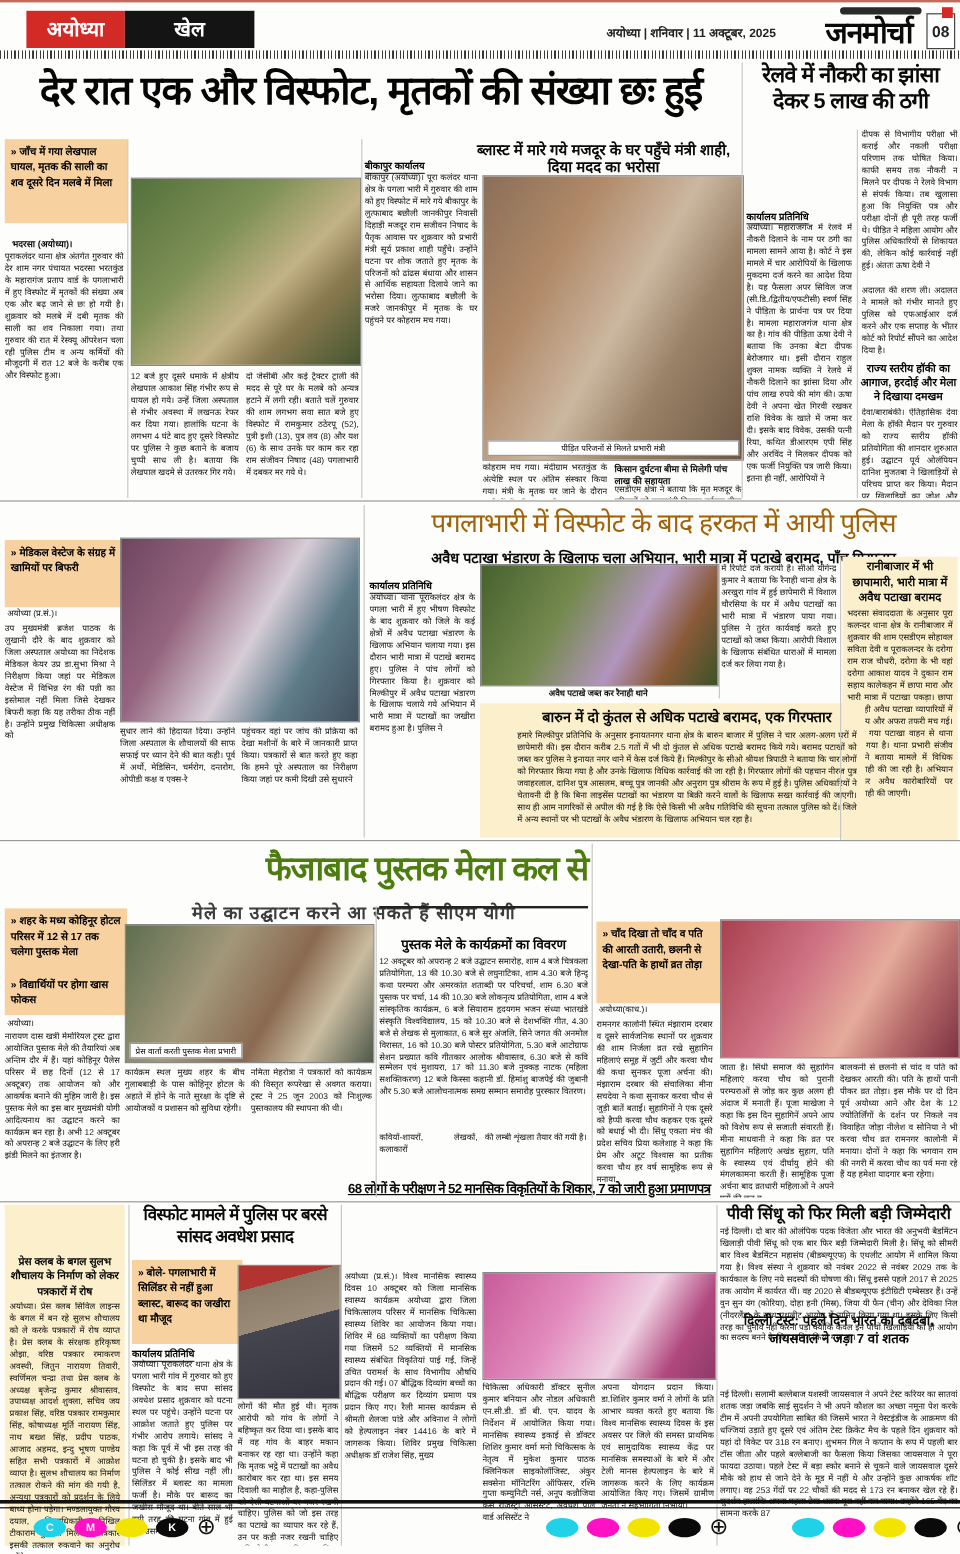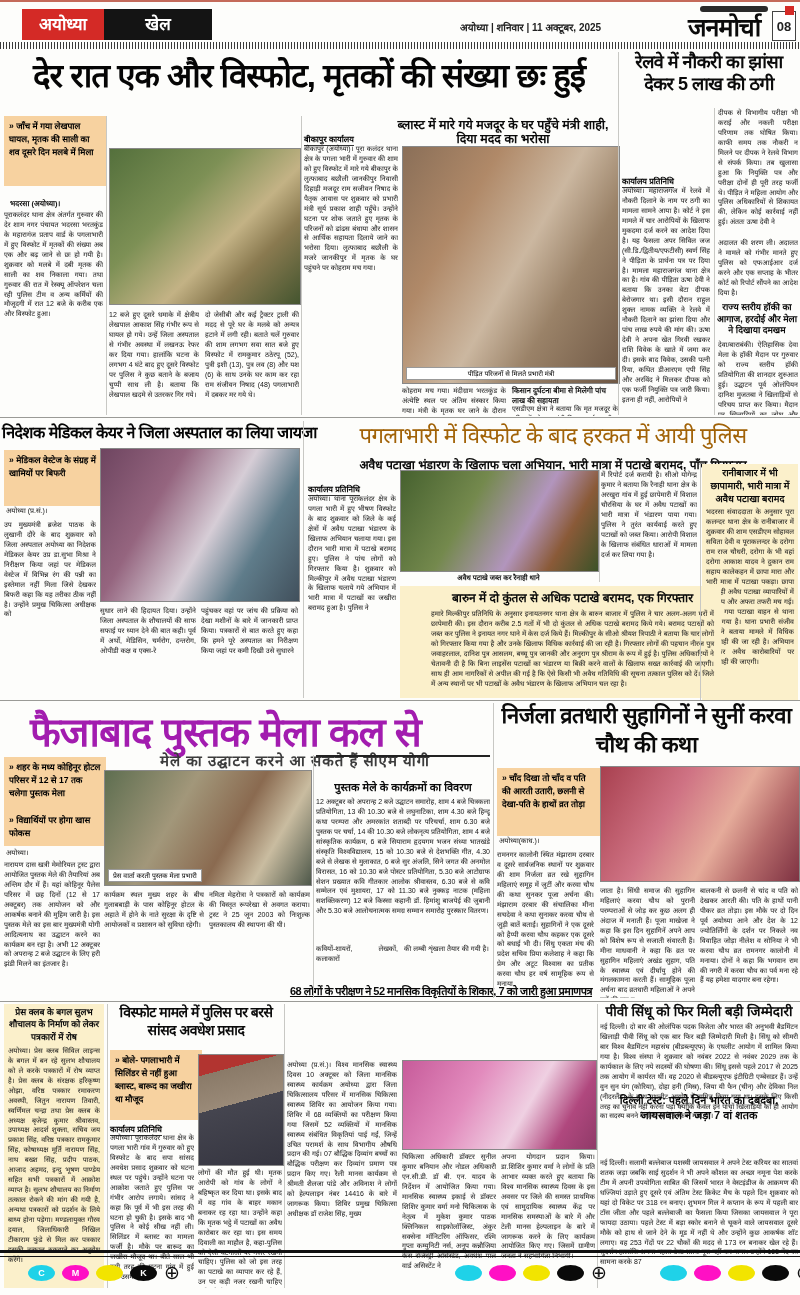--- a/index.html
+++ b/index.html
@@ -32,21 +32,21 @@
 
   <div class="abs" style="left:0;top:0;width:800px;height:2px;background:#c46a5a;"></div>
 
   <div class="abs" style="left: 22px; top: 9px; width: 82px; height: 31px; color: rgb(255, 255, 255); font-weight: 800; font-size: 17px; text-align: center; line-height: 31px; background: rgb(212, 42, 38);">
     <span>अयोध्या</span>
   </div>
   <div class="abs" style="left: 104px; top: 9px; width: 108px; height: 31px; color: rgb(255, 255, 255); font-weight: 800; font-size: 17px; text-align: center; line-height: 31px; background: rgb(20, 20, 20);">
     <span>खेल</span>
   </div>
 
-  <div class="abs nowrap" style="left:460px;top:20px;width:232px;text-align:left;font-size:10px;font-weight:800;color:#222;">
+  <div class="abs nowrap" style="left:460px;top:20px;width:232px;text-align:center;font-size:10px;font-weight:800;color:#222;">
     <span>अयोध्या | शनिवार | 11 अक्टूबर, 2025</span>
   </div>
 
   <div class="abs" style="left:700px;top:6px;width:68px;height:6px;background:#2a2a2a;border-radius:3px;"></div>
   <div class="abs nowrap" style="left:688px;top:9px;width:82px;font-size:25px;font-weight:900;color:#0a0a0a;letter-spacing:-1px;">
     <span>जनमोर्चा</span>
   </div>
 
   <div class="abs" style="left:772px;top:11px;width:22px;height:28px;border:1px solid #444;background:#fff;text-align:center;">
     <div style="position: absolute; right: 1px; top: -6px; width: 9px; height: 9px; background: rgb(212, 42, 38);"></div>
@@ -120,23 +120,20 @@
   </div>
   <div class="abs hlc" style="left:716px;top:302px;width:82px;font-size:9px;line-height:1.3;">
     <span>राज्य स्तरीय हॉकी का आगाज, हरदोई और मेला ने दिखाया दमखम</span>
   </div>
   <div class="abs body" style="left:718px;top:340px;width:80px;height:75px;">
     <span>देवा/बाराबंकी। ऐतिहासिक देवा मेला के हॉकी मैदान पर गुरुवार को राज्य स्तरीय हॉकी प्रतियोगिता की शानदार शुरुआत हुई। उद्घाटन पूर्व ओलंपियन दानिश मुजतबा ने खिलाड़ियों से परिचय प्राप्त कर किया। मैदान पर खिलाड़ियों का जोश और दर्शकों का रुझान देखने लायक था।</span>
   </div>
 
   <div class="hr" style="top:417px;"></div>
 
-  <div class="abs nowrap" style="left:2px;top:421px;width:300px;font-size:16px;font-weight:900;letter-spacing:-0.5px;color:#050505;">
-    <span>निदेशक मेडिकल केयर ने जिला अस्पताल का लिया जायजा</span>
-  </div>
   <div class="abs obox" style="left:4px;top:450px;width:88px;height:48px;">
     <span>» मेडिकल वेस्टेज के संग्रह में खामियों पर बिफरी</span>
   </div>
   <div class="abs dateline" style="left:6px;top:506px;font-weight:normal;font-size:7px;">
     <span>अयोध्या (प्र.सं.)।</span>
   </div>
   <div class="abs body" style="left:4px;top:520px;width:92px;height:178px;">
     <span>उप मुख्यमंत्री ब्रजेश पाठक के लुखानी दौरे के बाद शुक्रवार को जिला अस्पताल अयोध्या का निदेशक मेडिकल केयर उप्र डा.सुभा मिश्रा ने निरीक्षण किया जहां पर मेडिकल वेस्टेज में विभिन्न रंग की पन्नी का इस्तेमाल नहीं मिला जिसे देखकर बिफरी कहा कि यह तरीका ठीक नहीं है। उन्होंने प्रमुख चिकित्सा अधीक्षक को</span>
   </div>
   <div class="photo" style="left:100px;top:448px;width:198px;height:152px;background:linear-gradient(120deg,#6e4560 0%,#95657f 30%,#d6cdd6 55%,#5f7c8a 75%,#41505c 100%);"></div>
@@ -180,21 +177,21 @@
     <div class="hlc" style="font-size:12px;padding:3px 6px 2px;">
       <span>बारुन में दो कुंतल से अधिक पटाखे बरामद, एक गिरफ्तार</span>
     </div>
     <div class="body" style="padding:1px 7px;height:86px;font-size:7px;">
       <span>हमारे मिल्कीपुर प्रतिनिधि के अनुसार इनायतनगर थाना क्षेत्र के बारुन बाजार में पुलिस ने चार अलग-अलग घरों में छापेमारी की। इस दौरान करीब 2.5 गतों में भी दो कुंतल से अधिक पटाखे बरामद किये गये। बरामद पटाखों को जब्त कर पुलिस ने इनायत नगर थाने में केस दर्ज किये हैं। मिल्कीपुर के सीओ श्रीयश त्रिपाठी ने बताया कि चार लोगों को गिरफ्तार किया गया है और उनके खिलाफ विधिक कार्रवाई की जा रही है। गिरफ्तार लोगों की पहचान नीरज पुत्र जवाहरलाल, दानिश पुत्र आसलम, बच्चू पुत्र जानकी और अनुराग पुत्र श्रीराम के रूप में हुई है। पुलिस अधिकारियों ने चेतावनी दी है कि बिना लाइसेंस पटाखों का भंडारण या बिक्री करने वालों के खिलाफ सख्त कार्रवाई की जाएगी। साथ ही आम नागरिकों से अपील की गई है कि ऐसे किसी भी अवैध गतिविधि की सूचना तत्काल पुलिस को दें। जिले में अन्य स्थानों पर भी पटाखों के अवैध भंडारण के खिलाफ अभियान चल रहा है।</span>
     </div>
   </div>
 
   <div class="hr" style="top:700px;"></div>
 
-  <div class="abs nowrap" style="left:30px;top:703px;width:460px;text-align:left;font-size:40px;font-weight:900;letter-spacing:-1px;color:#a21caf;">
+  <div class="abs nowrap" style="left:30px;top:703px;width:460px;text-align:right;font-size:28px;font-weight:900;letter-spacing:-1px;color:#4d7c0f;">
     <span>फैजाबाद पुस्तक मेला कल से</span>
   </div>
   <div class="abs nowrap" style="left:100px;top:750px;width:390px;text-align:center;font-size:15px;font-weight:800;color:#3c3c3c;letter-spacing:1px;">
     <span>मेले का उद्घाटन करने आ सकते हैं सीएम योगी</span>
   </div>
   <div class="abs obox" style="left:4px;top:757px;width:92px;height:46px;">
     <span>» शहर के मध्य कोहिनूर होटल परिसर में 12 से 17 तक चलेगा पुस्तक मेला</span>
   </div>
   <div class="abs obox" style="left:4px;top:810px;width:92px;height:28px;">
     <span>» विद्यार्थियों पर होगा खास फोकस</span>
@@ -224,44 +221,41 @@
       <span>12 अक्टूबर को अपरान्ह 2 बजे उद्घाटन समारोह, शाम 4 बजे चित्रकला प्रतियोगिता, 13 की 10.30 बजे से लघुनाटिका, शाम 4.30 बजे हिन्दू कथा परम्परा और अमरकांत शताब्दी पर परिचर्चा, शाम 6.30 बजे पुस्तक पर चर्चा, 14 की 10.30 बजे लोकनृत्य प्रतियोगिता, शाम 4 बजे सांस्कृतिक कार्यक्रम, 6 बजे सियाराम हृदयगम भजन संध्या भातखंडे संस्कृति विश्वविद्यालय, 15 को 10.30 बजे से देशभक्ति गीत, 4.30 बजे से लेखक से मुलाकात, 6 बजे सुर अंजलि, सिने जगत की अनमोल विरासत, 16 को 10.30 बजे पोस्टर प्रतियोगिता, 5.30 बजे आटोग्राफ सेशन प्रख्यात कवि गीतकार आलोक श्रीवास्तव, 6.30 बजे से कवि सम्मेलन एवं मुशायरा, 17 को 11.30 बजे नुक्कड़ नाटक (महिला सशक्तिकरण) 12 बजे किस्सा कहानी डॉ. हिमांशु बाजपेई की जुबानी और 5.30 बजे आलोचनात्मक समग्र सम्मान समारोह पुरस्कार वितरण।</span>
     </div>
   </div>
   <div class="abs body" style="left:316px;top:944px;width:82px;height:54px;">
     <span>कवियों-शायरों, लेखकों, कलाकारों</span>
   </div>
   <div class="abs body" style="left:404px;top:944px;width:86px;height:54px;">
     <span>की लम्बी शृंखला तैयार की गयी है।</span>
   </div>
 
-  <div class="abs hlc" style="left:495px;top:702px;width:303px;font-size:22px;line-height:1.3;letter-spacing:-0.5px;">
-    <span>निर्जला व्रतधारी सुहागिनों ने सुनीं करवा चौथ की कथा</span>
-  </div>
   <div class="abs obox" style="left:497px;top:768px;width:94px;height:60px;">
     <span>» चाँद दिखा तो चाँद व पति की आरती उतारी, छलनी से देखा-पति के हाथों व्रत तोड़ा</span>
   </div>
   <div class="abs dateline" style="left:499px;top:836px;font-weight:normal;font-size:7px;">
     <span>अयोध्या(काध.)।</span>
   </div>
   <div class="photo" style="left:600px;top:766px;width:198px;height:114px;background:linear-gradient(120deg,#a8404f 0%,#cf7384 35%,#e5ab9a 60%,#b56a6a 78%,#7e3242 100%);"></div>
   <div class="abs body" style="left:497px;top:850px;width:97px;height:148px;">
     <span>रामनगर कालोनी स्थित मंझाराम दरबार व दूसरे सार्वजनिक स्थानों पर शुक्रवार की शाम निर्जला व्रत रखे सुहागिन महिलाएं समूह में जुटीं और करवा चौथ की कथा सुनकर पूजा अर्चना की। मंझाराम दरबार की संचालिका मीना सचदेवा ने कथा सुनाकर करवा चौथ से जुड़ी बातें बताईं। सुहागिनों ने एक दूसरे को हैप्पी करवा चौथ कहकर एक दूसरे को बधाई भी दी। सिंधु एकता मंच की प्रदेश सचिव प्रिया कलेशाह ने कहा कि प्रेम और अटूट विश्वास का प्रतीक करवा चौथ हर वर्ष सामूहिक रूप से मनाया</span>
   </div>
   <div class="abs body" style="left:600px;top:886px;width:95px;height:112px;">
     <span>जाता है। सिंधी समाज की सुहागिन महिलाएं करवा चौथ को पुरानी परम्पराओं से जोड़ कर कुछ अलग ही अंदाज में मनाती हैं। पूजा माखेजा ने कहा कि इस दिन सुहागिनें अपने आप को विशेष रूप से सजाती संवारती हैं। मीना माधवानी ने कहा कि व्रत पर सुहागिन महिलाएं अखंड सुहाग, पति के स्वास्थ्य एवं दीर्घायु होने की मंगलकामना करती हैं। सामूहिक पूजा अर्चना बाद व्रतधारी महिलाओं ने अपने घरों की छत व</span>
   </div>
   <div class="abs body" style="left:700px;top:886px;width:98px;height:112px;">
     <span>बालकनी से छलनी से चांद व पति को देखकर आरती की। पति के हाथों पानी पीकर व्रत तोड़ा। इस मौके पर दो दिन पूर्व अयोध्या आने और देश के 12 ज्योतिर्लिंगों के दर्शन पर निकले नव विवाहित जोड़ा नीलेश व सोनिया ने भी करवा चौथ व्रत रामनगर कालोनी में मनाया। दोनों ने कहा कि भगवान राम की नगरी में करवा चौथ का पर्व मना रहे हैं यह हमेशा यादगार बना रहेगा।</span>
   </div>
 
   <div class="hr" style="top:1001px;"></div>
 
   <div class="abs creambox" style="left:4px;top:1004px;width:100px;height:284px;">
-    <div class="hlc" style="font-size:8.8px;line-height:1.4;padding:2px 4px 3px;">
+    <div class="hlc" style="font-size:8.8px;line-height:1.4;padding:2px 4px 3px;margin-top:39px;">
       <span>प्रेस क्लब के बगल सुलभ शौचालय के निर्माण को लेकर पत्रकारों में रोष</span>
     </div>
     <div class="body" style="padding:0 4px;height:218px;">
       <span>अयोध्या। प्रेस क्लब सिविल लाइन्स के बगल में बन रहे सुलभ शौचालय को ले करके पत्रकारों में रोष व्याप्त है। प्रेस क्लब के संरक्षक हरिकृष्ण ओझा, वरिष्ठ पत्रकार रमाकरण अवस्थी, जितुन नारायण तिवारी, स्वर्णिमल चन्द्रा तथा प्रेस क्लब के अध्यक्ष बृजेन्द्र कुमार श्रीवास्तव, उपाध्यक्ष आदर्श शुक्ला, सचिव जय प्रकाश सिंह, वरिष्ठ पत्रकार रामकुमार सिंह, कोषाध्यक्ष मूर्ति नारायण सिंह, नाथ बख्श सिंह, प्रदीप पाठक, आजाद अहमद, इन्दु भूषण पाण्डेय सहित सभी पत्रकारों में आक्रोश व्याप्त है। सुलभ शौचालय का निर्माण तत्काल रोकने की मांग की गयी है, अन्यथा पत्रकारों को प्रदर्शन के लिये बाध्य होना पड़ेगा। मण्डलायुक्त गौरव दयाल, जिलाधिकारी निखिल टीकाराम फुंडे से मिल कर पत्रकार इसकी तत्काल रुकवाने का अनुरोध करेंगे।</span>
     </div>
   </div>
 
   <div class="abs hlc" style="left:110px;top:1004px;width:172px;font-size:14px;line-height:1.25;letter-spacing:-0.5px;">
     <span>विस्फोट मामले में पुलिस पर बरसे सांसद अवधेश प्रसाद</span>
   </div>

